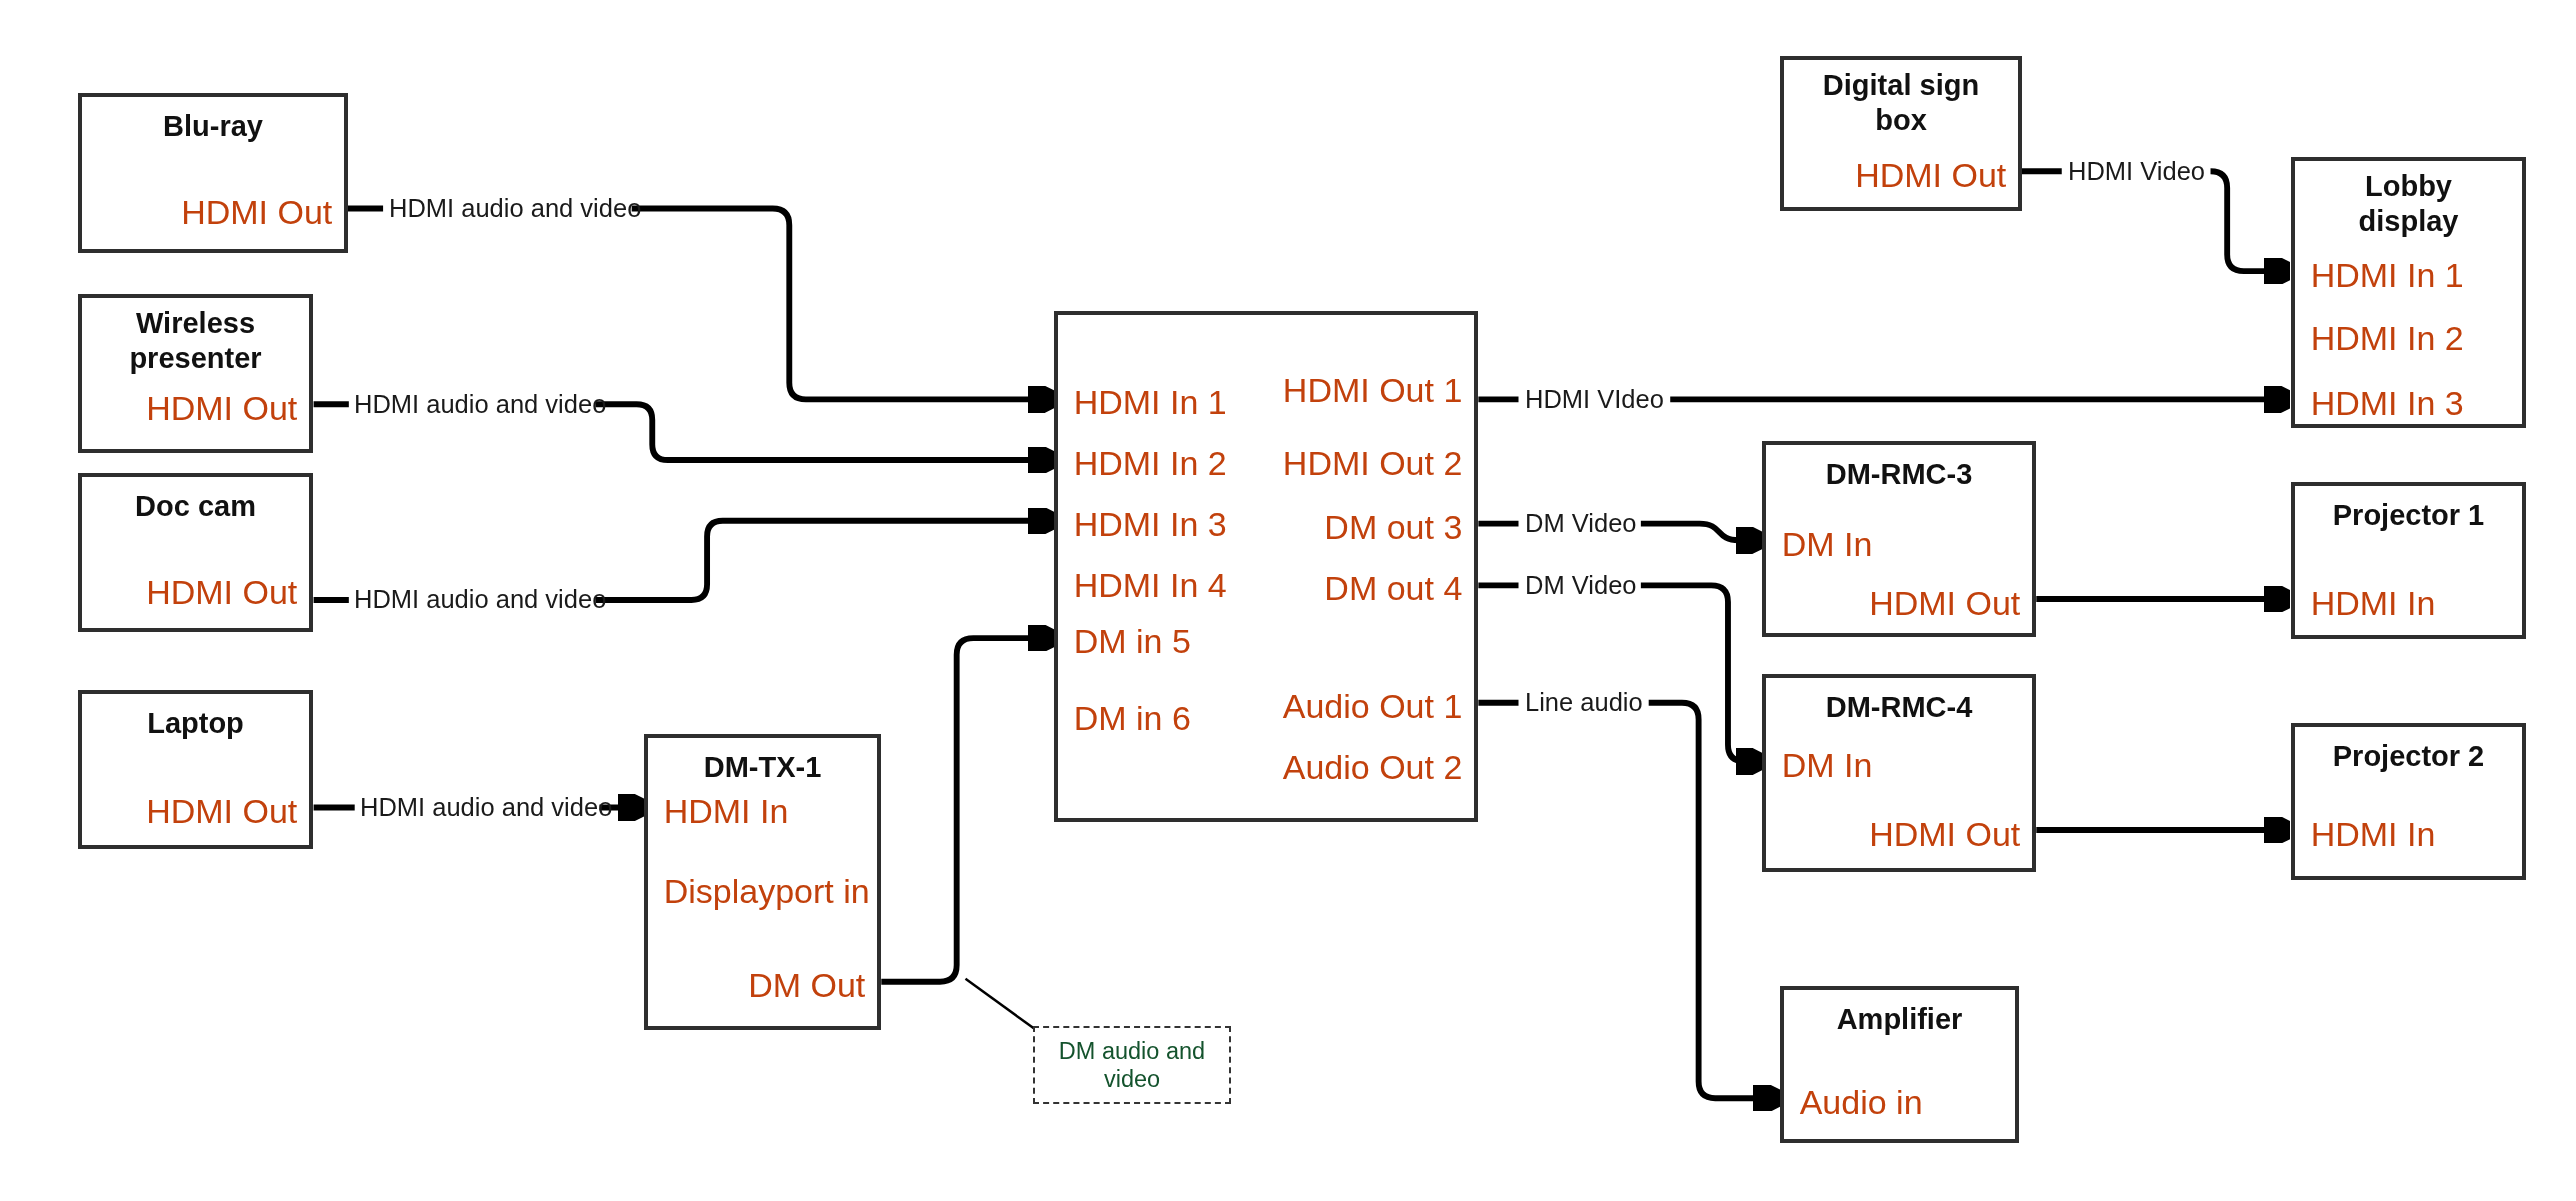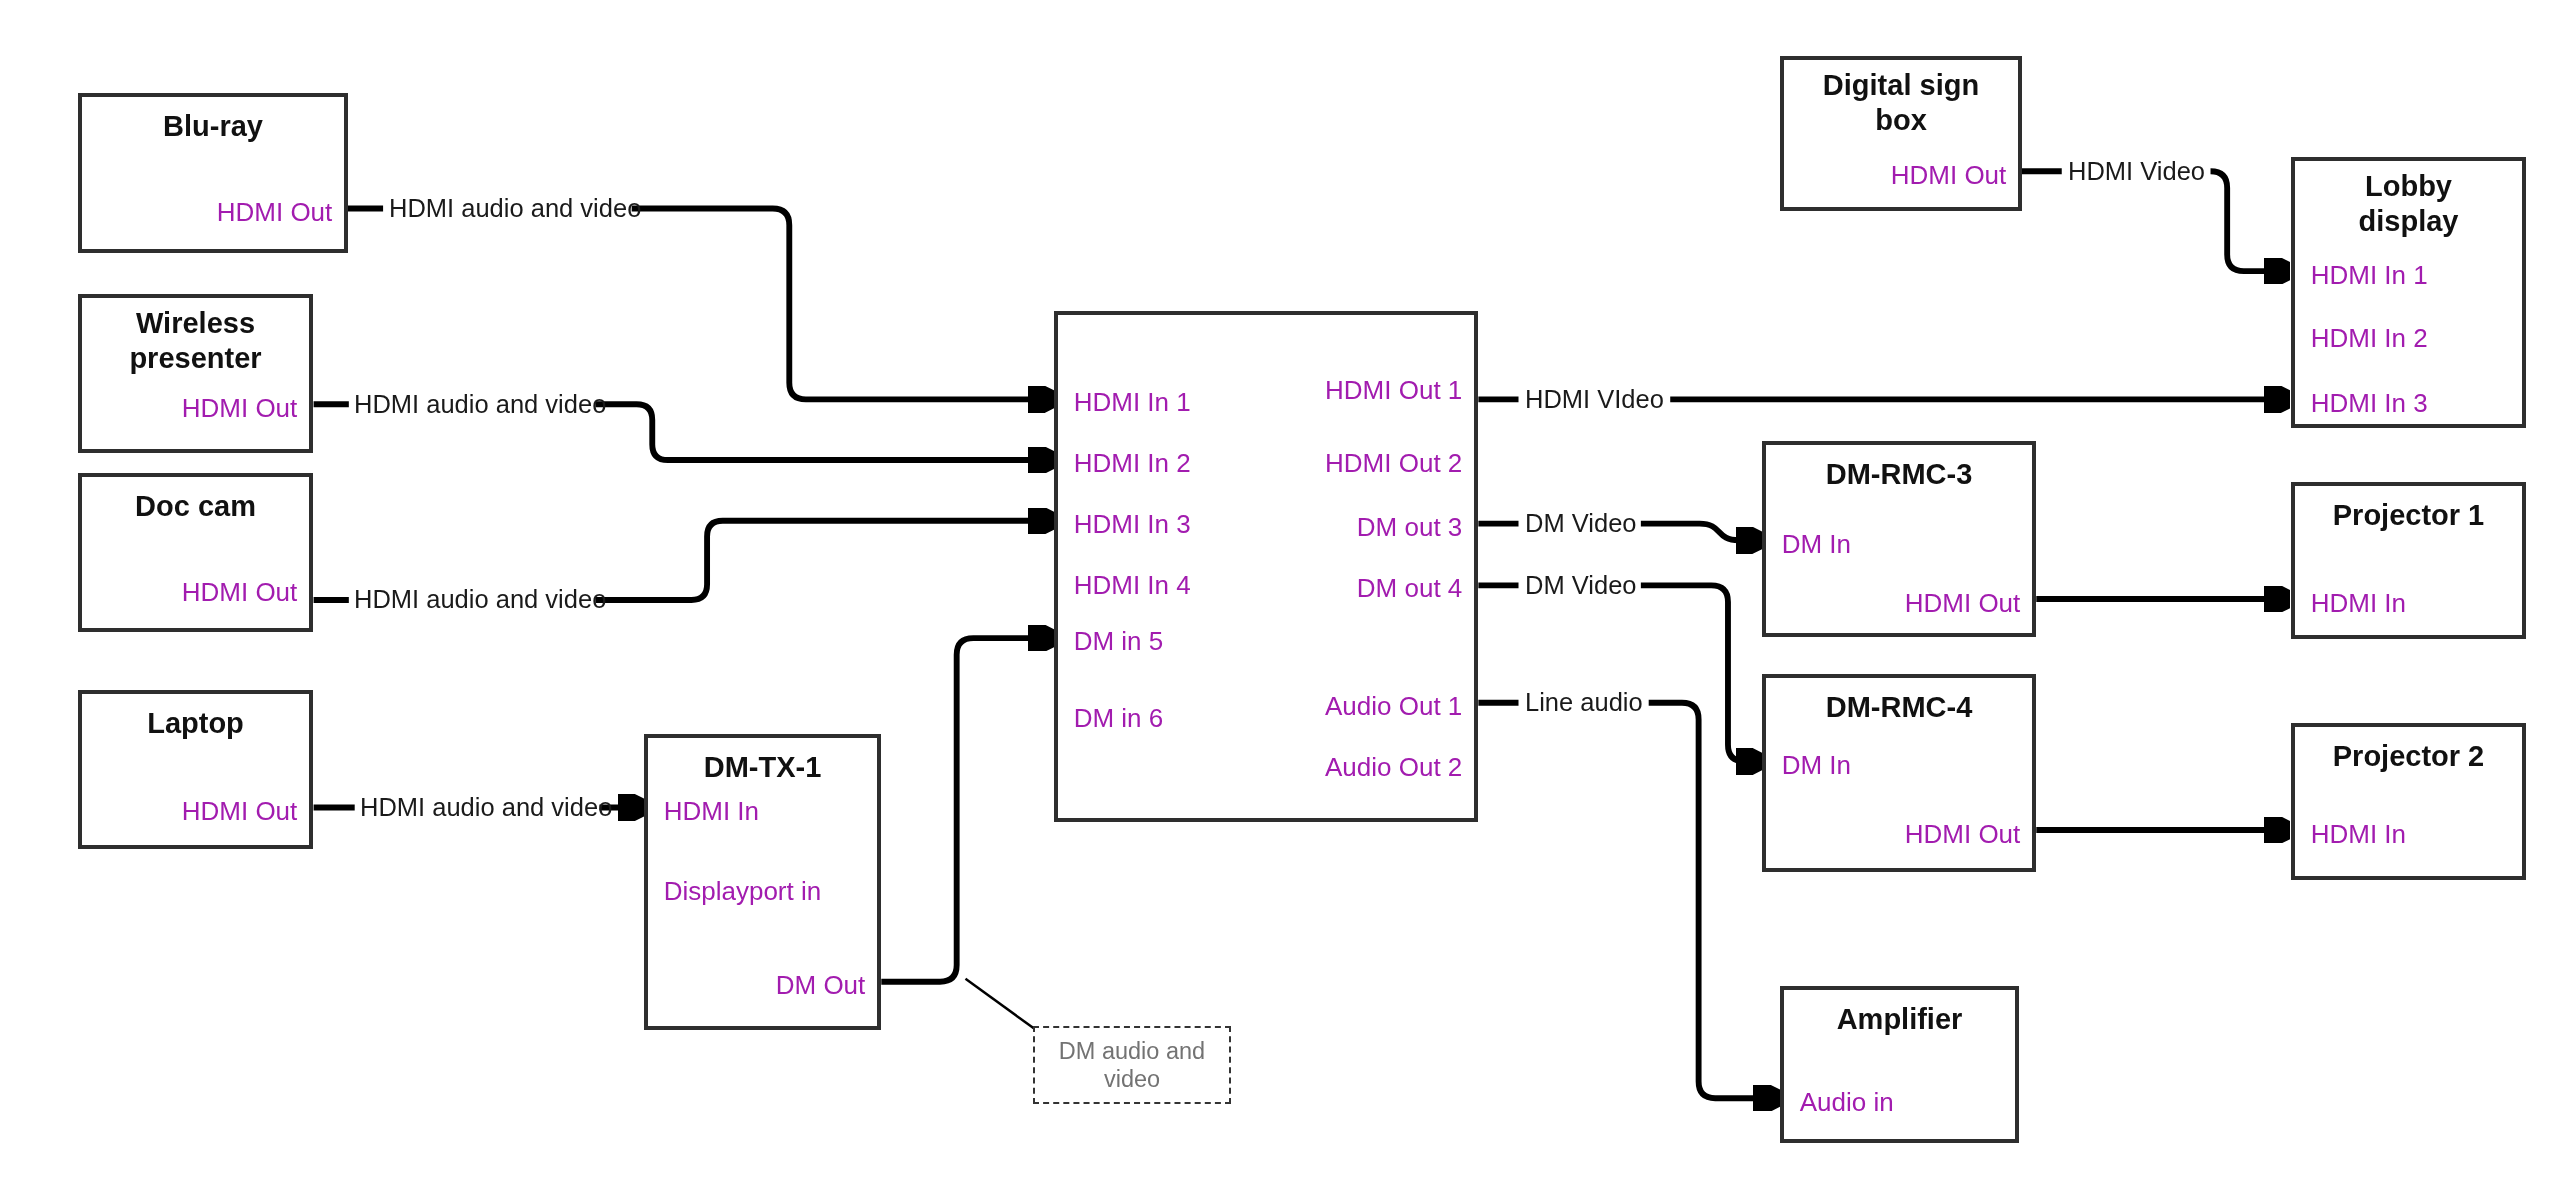--- a/index.html
+++ b/index.html
@@ -22,43 +22,43 @@
   }
   .box .title{
     font-weight:bold;
     font-size:29px;
     line-height:35px;
     text-align:center;
     padding-top:11.7px;
   }
   .port{
     position:absolute;
-    font-size:26px;
+    font-size:34px;
     line-height:31px;
     white-space:nowrap;
-    color:#a21caf;
+    color:#c2410c;
   }
   .port.left{left:15.7px;}
   .port.right{right:11.7px;text-align:right;}
   .conn-label{
     position:absolute;
     font-size:25.5px;
     line-height:29px;
     white-space:nowrap;
     color:#1a1a1a;
   }
   .note{
     position:absolute;
     border:2.4px dashed #333333;
     box-sizing:border-box;
     font-size:23.5px;
     line-height:28px;
     text-align:center;
     padding:8.8px 5.9px;
-    color:#737373;
+    color:#14532d;
     background:#ffffff;
   }
 </style>
 </head>
 <body>
 
 <div id="canvas">
 
   <svg class="wires" viewBox="0 0 2631 1227">
     <defs>

